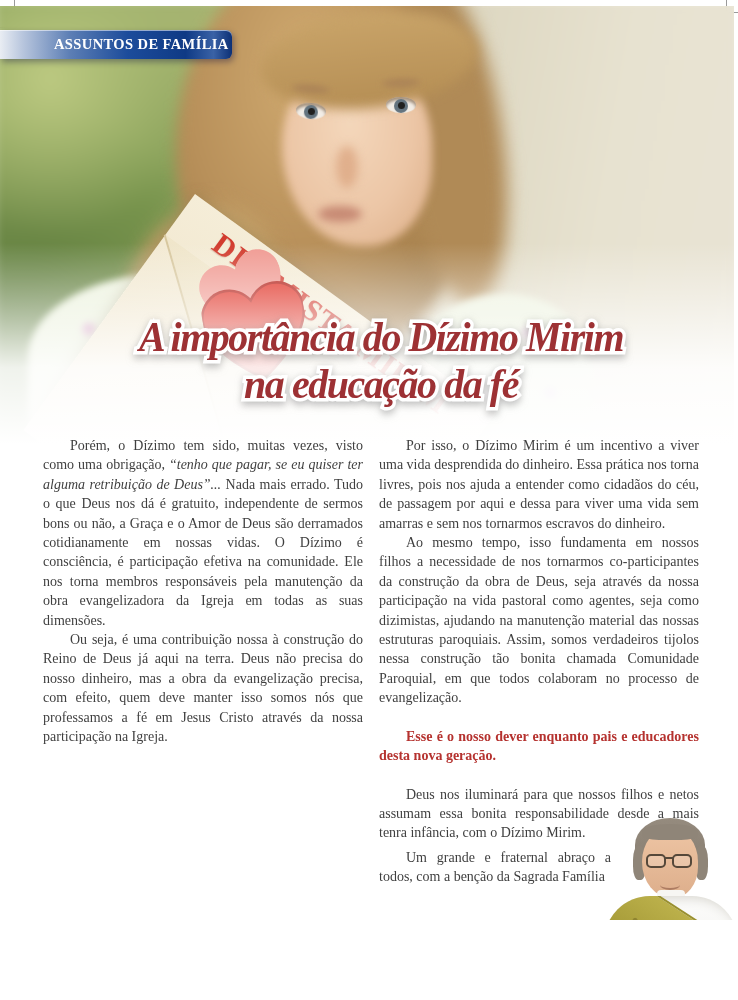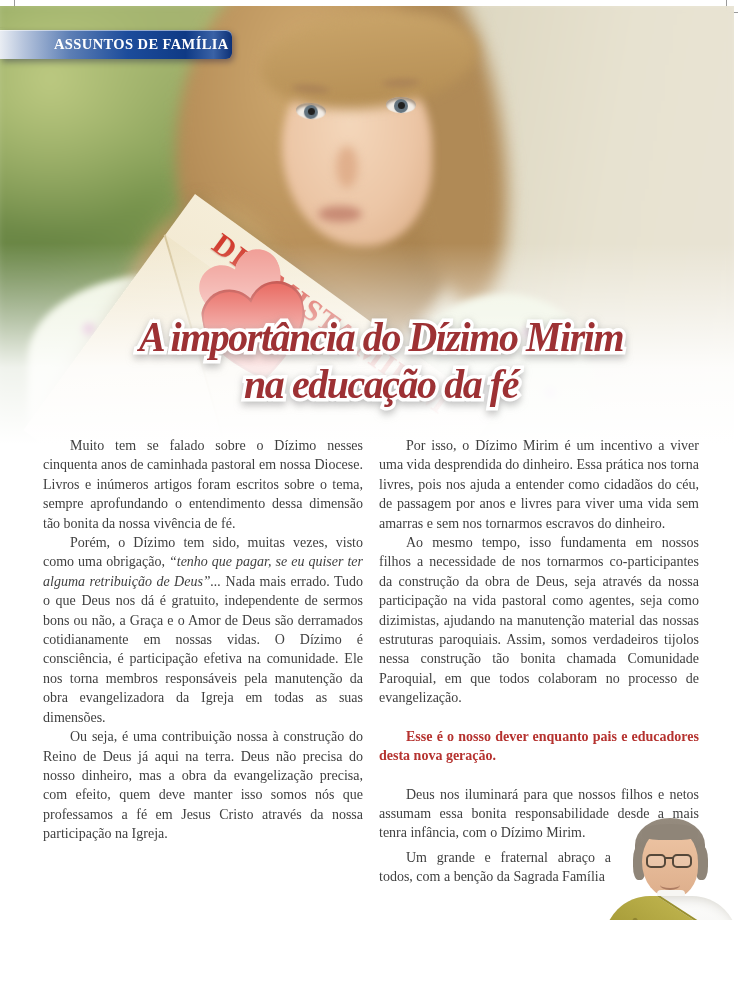--- a/index.html
+++ b/index.html
@@ -212,26 +212,25 @@
       <span class="title-fill">A importância do Dízimo Mirim</span>
     </span>
     <span class="title-line">
       <span class="title-stroke">na educação da fé</span>
       <span class="title-fill">na educação da fé</span>
     </span>
   </div>
 
   <div class="columns">
     <div class="col">
-      <p>Muito tem se falado sobre o Dízimo nesses cinquenta anos de caminhada pastoral em nossa Diocese. Livros e inúmeros artigos foram escritos sobre o tema, sempre aprofundando o entendimento dessa dimensão tão bonita da nossa vivência de fé.</p>
       <p><span>Porém, o Dízimo tem sido, muitas vezes, visto como uma obrigação, </span><em>“tenho que pagar, se eu quiser ter alguma retribuição de Deus”...</em><span> Nada mais errado. Tudo o que Deus nos dá é gratuito, independente de sermos bons ou não, a Graça e o Amor de Deus são derramados cotidianamente em nossas vidas. O Dízimo é consciência, é participação efetiva na comunidade. Ele nos torna membros responsáveis pela manutenção da obra evangelizadora da Igreja em todas as suas dimensões.</span></p>
       <p>Ou seja, é uma contribuição nossa à construção do Reino de Deus já aqui na terra. Deus não precisa do nosso dinheiro, mas a obra da evangelização precisa, com efeito, quem deve manter isso somos nós que professamos a fé em Jesus Cristo através da nossa participação na Igreja.</p>
     </div>
     <div class="col">
-      <p>Por isso, o Dízimo Mirim é um incentivo a viver uma vida desprendida do dinheiro. Essa prática nos torna livres, pois nos ajuda a entender como cidadãos do céu, de passagem por anos e livres para viver uma vida sem amarras e sem nos tornarmos escravos do dinheiro.</p>
+      <p>Por isso, o Dízimo Mirim é um incentivo a viver uma vida desprendida do dinheiro. Essa prática nos torna livres, pois nos ajuda a entender como cidadãos do céu, de passagem por aqui e dessa para viver uma vida sem amarras e sem nos tornarmos escravos do dinheiro.</p>
       <p>Ao mesmo tempo, isso fundamenta em nossos filhos a necessidade de nos tornarmos co-participantes da construção da obra de Deus, seja através da nossa participação na vida pastoral como agentes, seja como dizimistas, ajudando na manutenção material das nossas estruturas paroquiais. Assim, somos verdadeiros tijolos nessa construção tão bonita chamada Comunidade Paroquial, em que todos colaboram no processo de evangelização.</p>
       <p class="accent-bold">Esse é o nosso dever enquanto pais e educadores desta nova geração.</p>
       <p>Deus nos iluminará para que nossos filhos e netos assumam essa bonita responsabilidade desde a mais tenra infância, com o Dízimo Mirim.</p>
       <div class="closing">
         <p>Um grande e fraternal abraço a todos, com a benção da Sagrada Família</p>
 
       </div>
     </div>
   </div>
 

